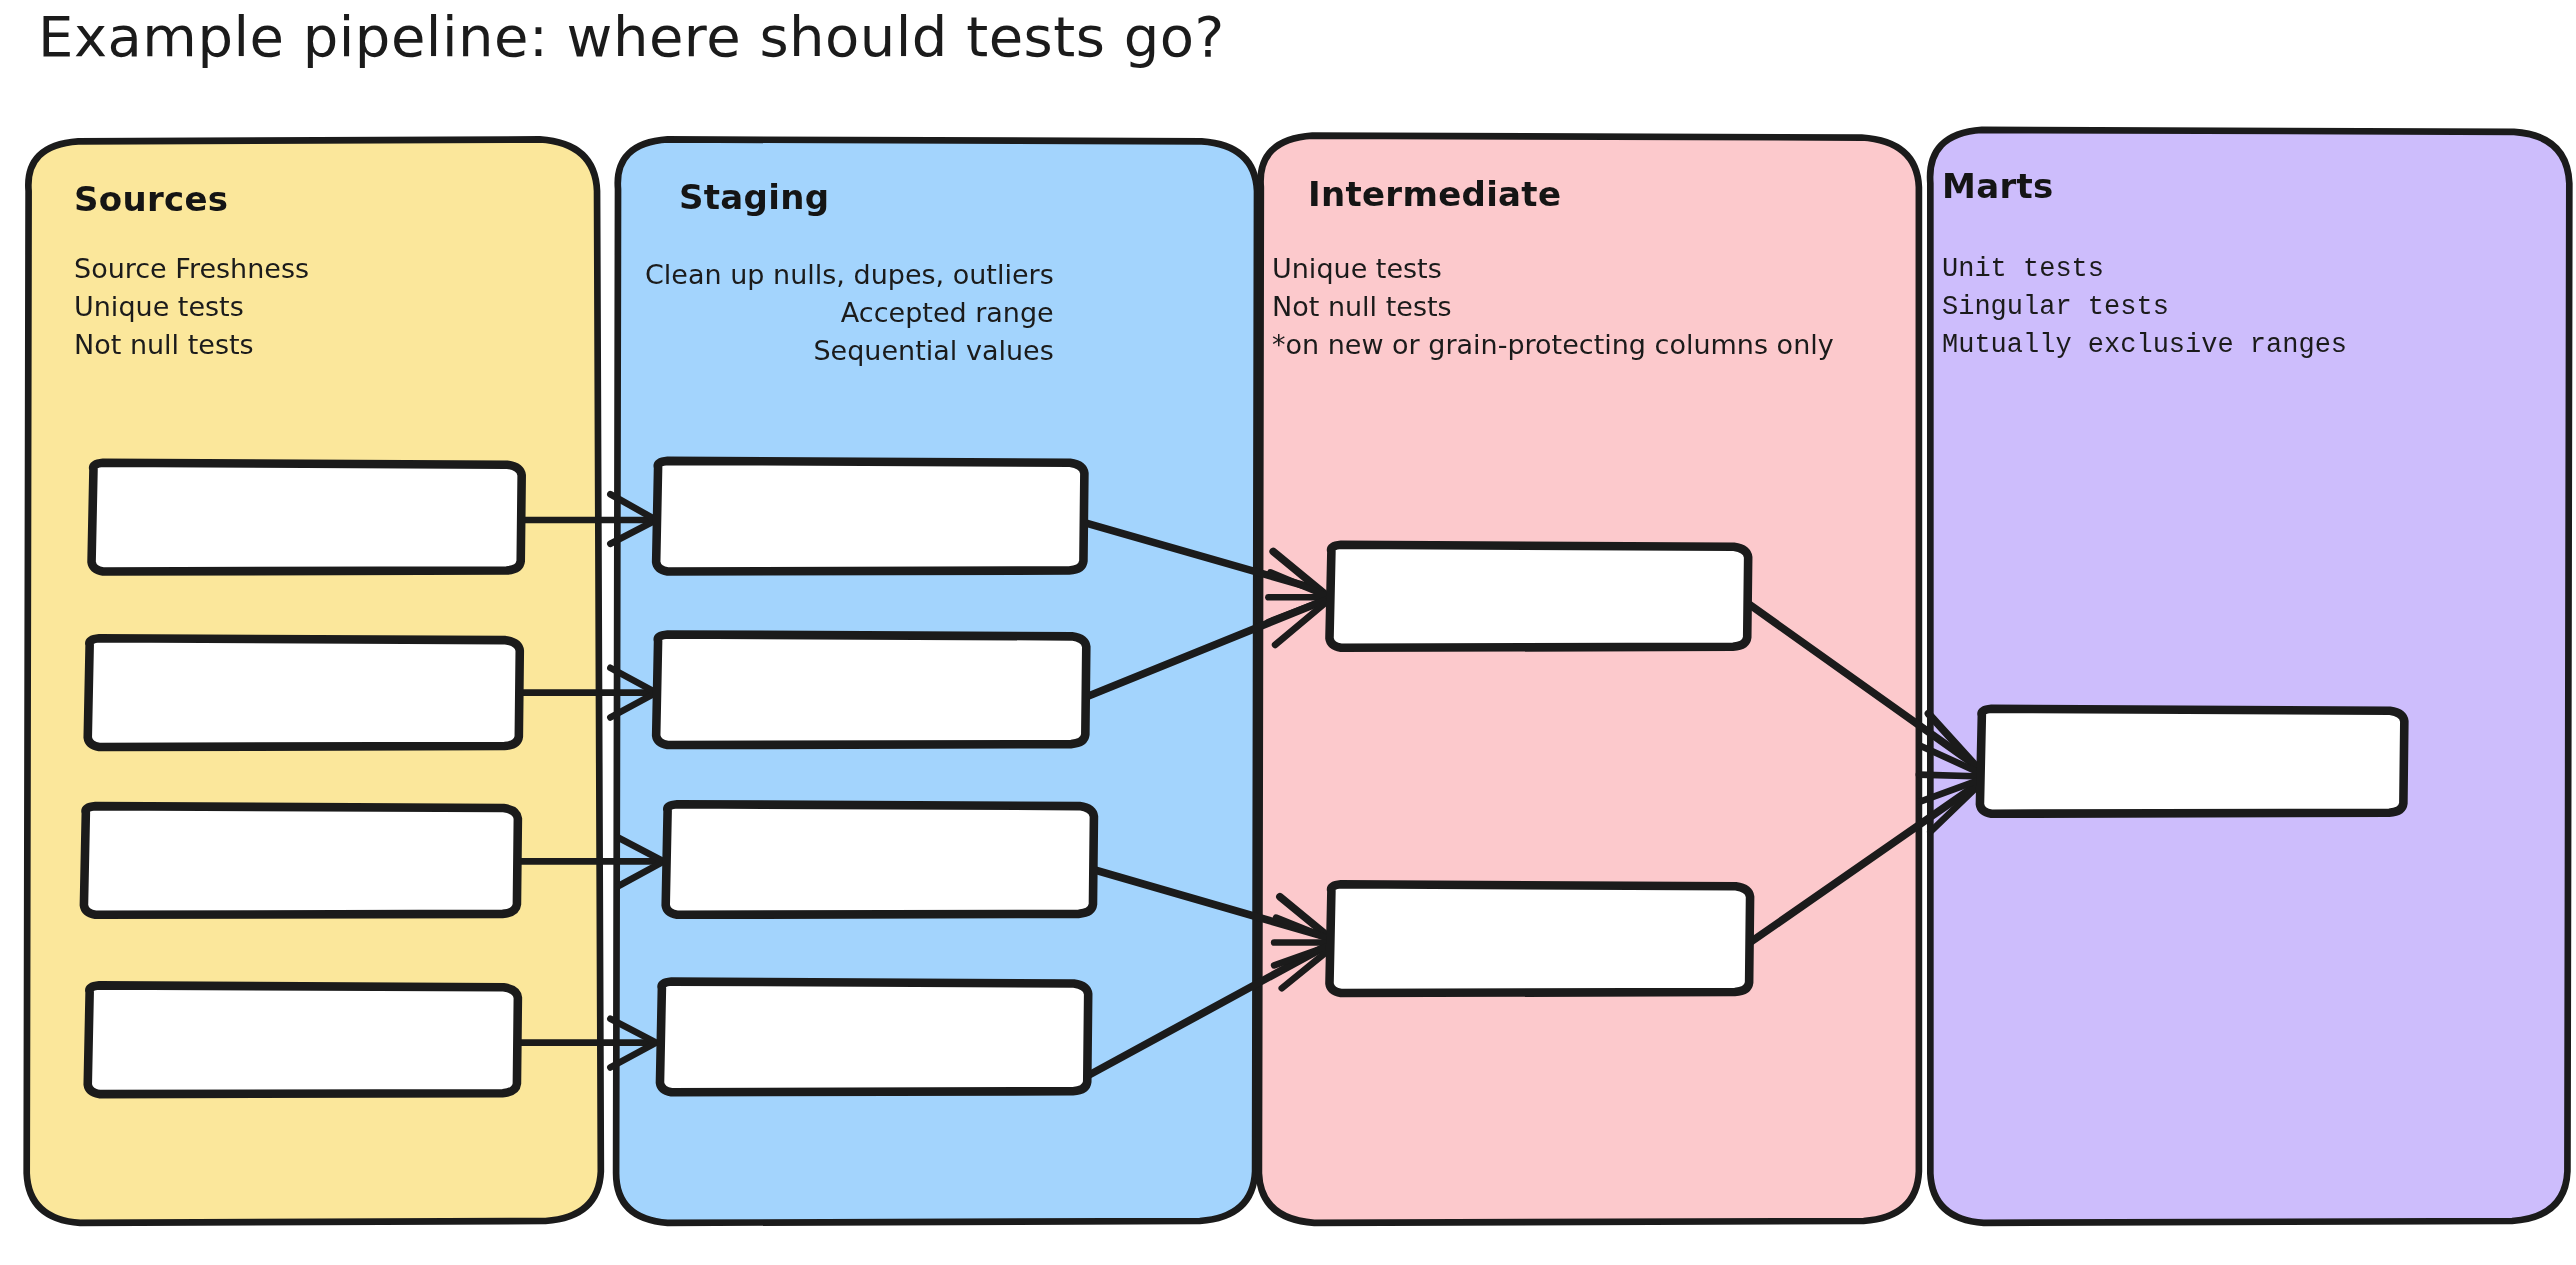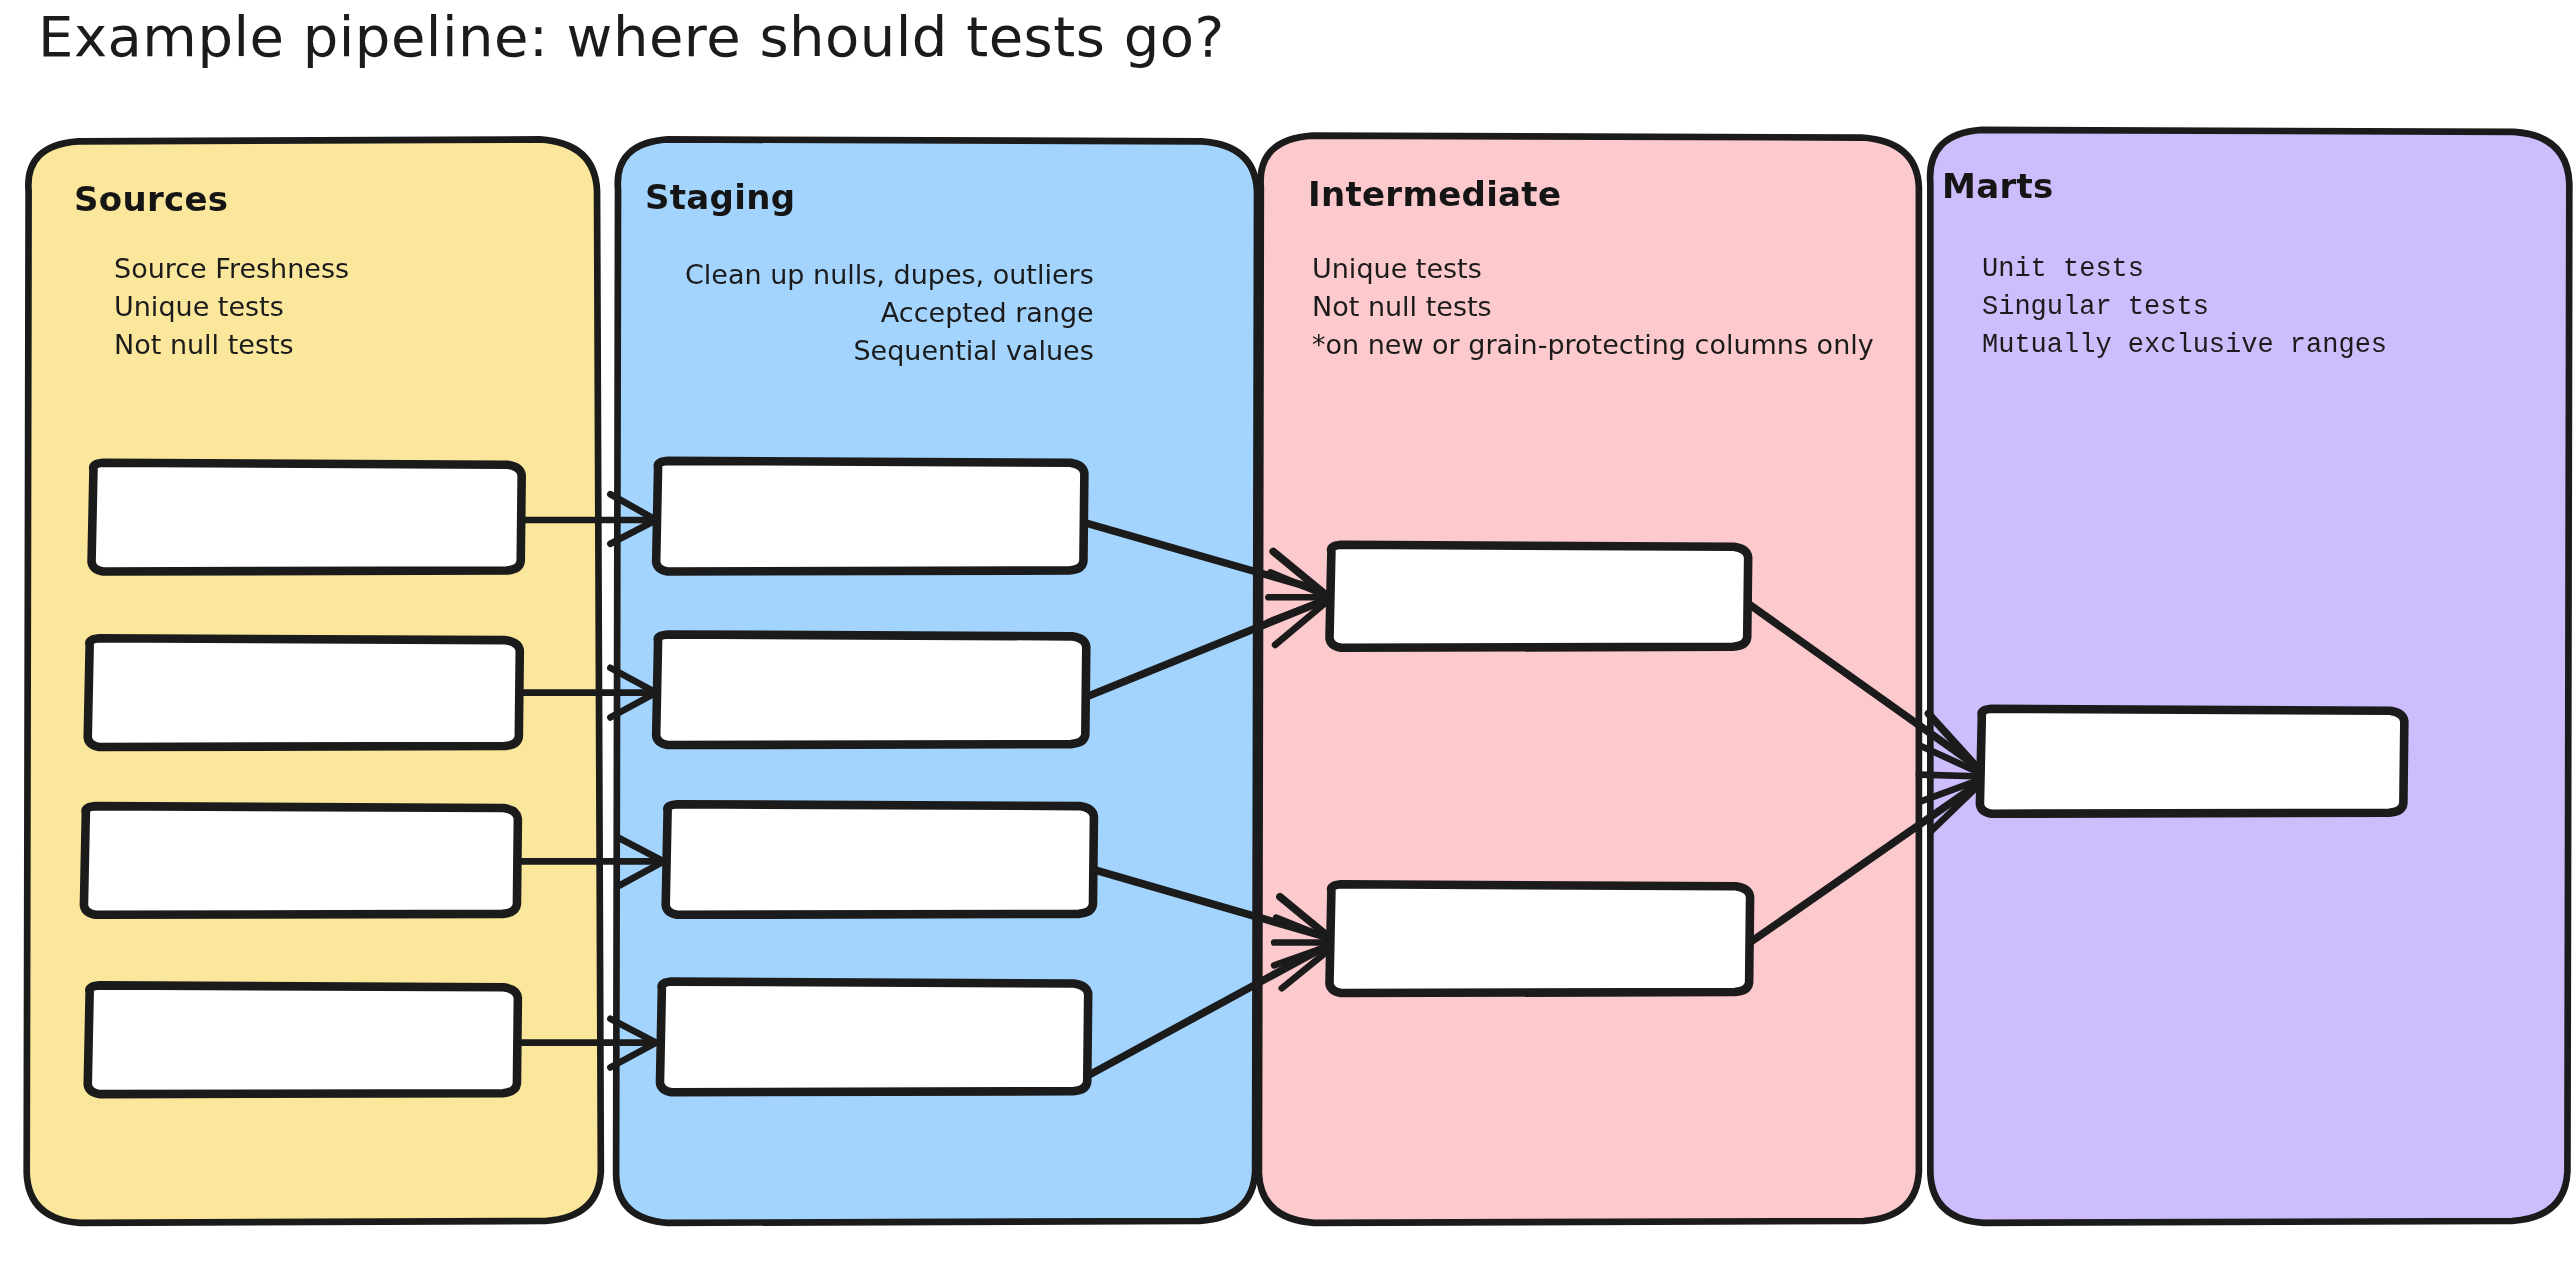--- a/index.html
+++ b/index.html
@@ -47,21 +47,20 @@
     letter-spacing: 0.3px;
   }
   .lane-lines {
     position: absolute;
     font-family: "DejaVu Sans", sans-serif;
     font-size: 27px;
     font-weight: 400;
     color: #1b1b1b;
     line-height: 38px;
     white-space: nowrap;
-    margin-left: 40px;
   }
   .lane-lines div {
     white-space: nowrap;
   }
 </style>
 </head>
 <body>
 
 <div id="canvas">
 
@@ -215,21 +214,21 @@
     </g>
   </svg>
 
   <div class="lane-label" style="left:74px; top:179px;">Sources</div>
   <div class="lane-lines" style="left:74px; top:250px;">
     <div>Source Freshness</div>
     <div>Unique tests</div>
     <div>Not null tests</div>
   </div>
 
-  <div class="lane-label" style="left:645px; top:177px;">Staging</div>
+  <div class="lane-label" style="left:679px; top:177px;">Staging</div>
   <div class="lane-lines" style="left:645px; top:256px;text-align:right;">
     <div>Clean up nulls, dupes, outliers</div>
     <div>Accepted range</div>
     <div>Sequential values</div>
   </div>
 
   <div class="lane-label" style="left:1272px; top:174px;margin-left:36px;">Intermediate</div>
   <div class="lane-lines" style="left:1272px; top:250px;">
     <div>Unique tests</div>
     <div>Not null tests</div>

